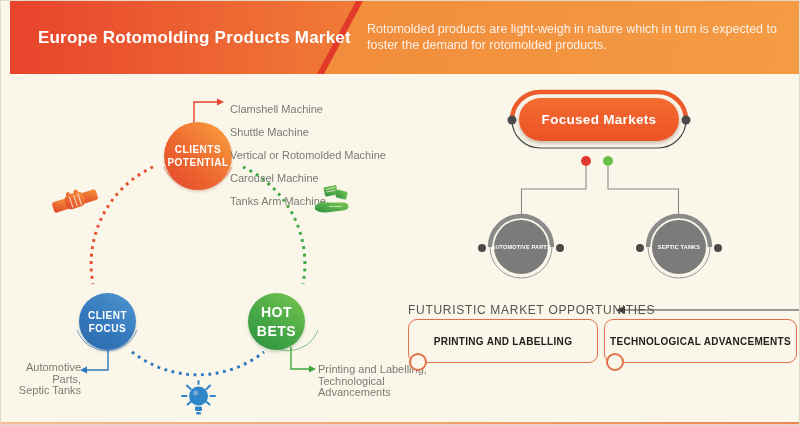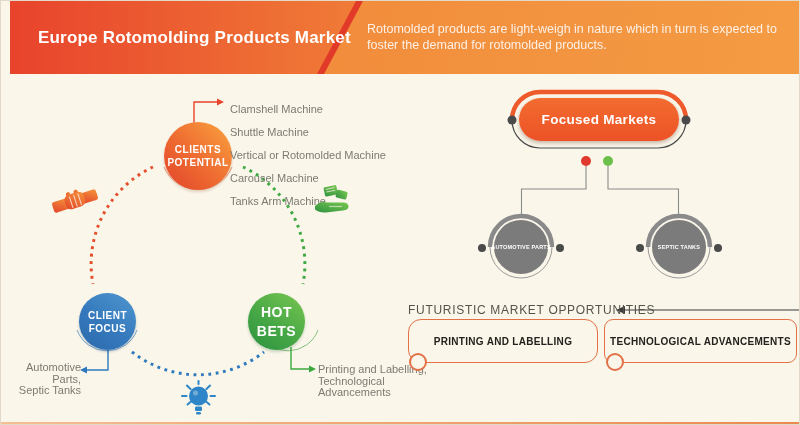--- a/index.html
+++ b/index.html
@@ -52,21 +52,21 @@
   .gcircle{position:absolute;top:219px;width:54px;height:54px;border-radius:50%;
     background:#7B7B7B;color:#fff;display:flex;align-items:center;justify-content:center;
     font-size:5.5px;font-weight:700;letter-spacing:.2px;white-space:nowrap;}
   .gc1{left:493px;} .gc2{left:651px;}
   
   .opp-heading{position:absolute;left:407px;top:302px;font-size:12px;font-weight:500;
     letter-spacing:.7px;color:#55544B;}
   .opp-box{position:absolute;top:318px;height:44px;border:1.4px solid #E27147;
     border-radius:9px;display:flex;align-items:center;justify-content:center;
     font-size:10px;font-weight:700;color:#23221E;letter-spacing:.3px;box-sizing:border-box;}
-  .opp1{left:407px;width:190px;border-radius:13px;} .opp2{left:603px;width:193px;}
+  .opp1{left:407px;width:190px;} .opp2{left:603px;width:193px;}
   .corner-dot{position:absolute;top:352px;width:14px;height:14px;border-radius:50%;
     background:#FAF7EA;border:2px solid #E27147;}
   .cd1{left:408px;} .cd2{left:605px;}
   .bottom-line{position:absolute;left:0;right:0;bottom:0;height:2.5px;
     background:linear-gradient(90deg,#F5BE93,#EA8A50);}
   .icon{position:absolute;}
 </style>
 </head>
 <body>
 

